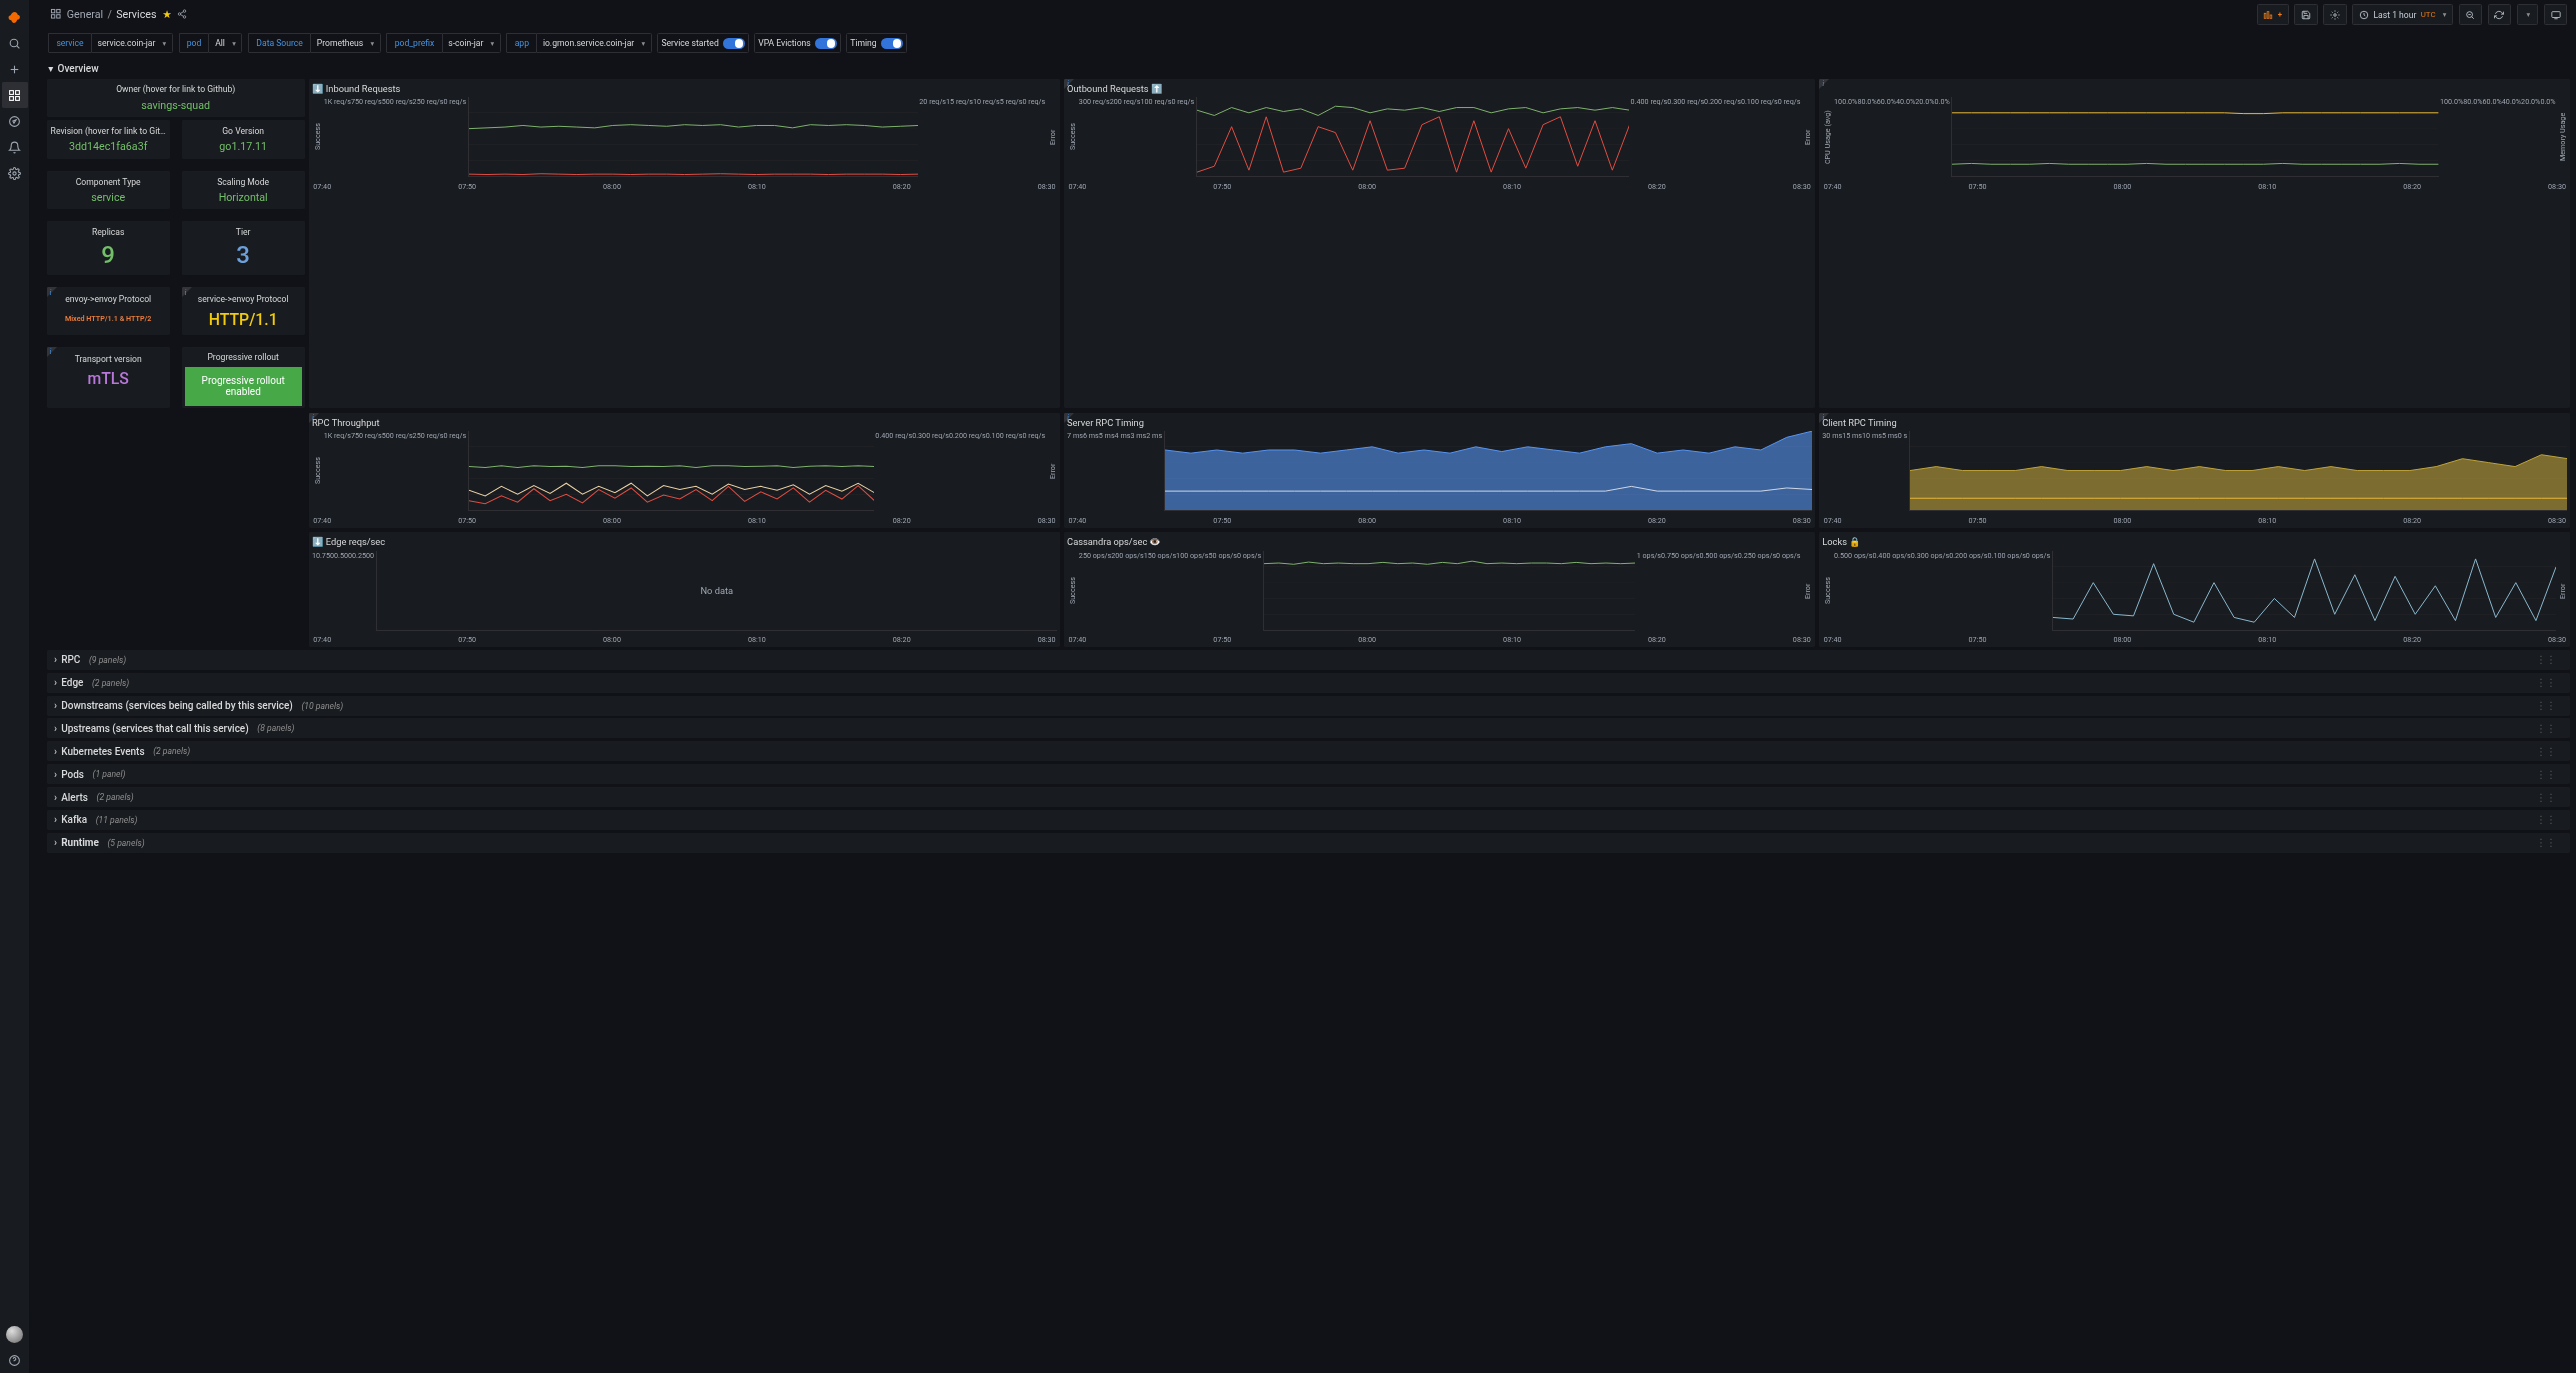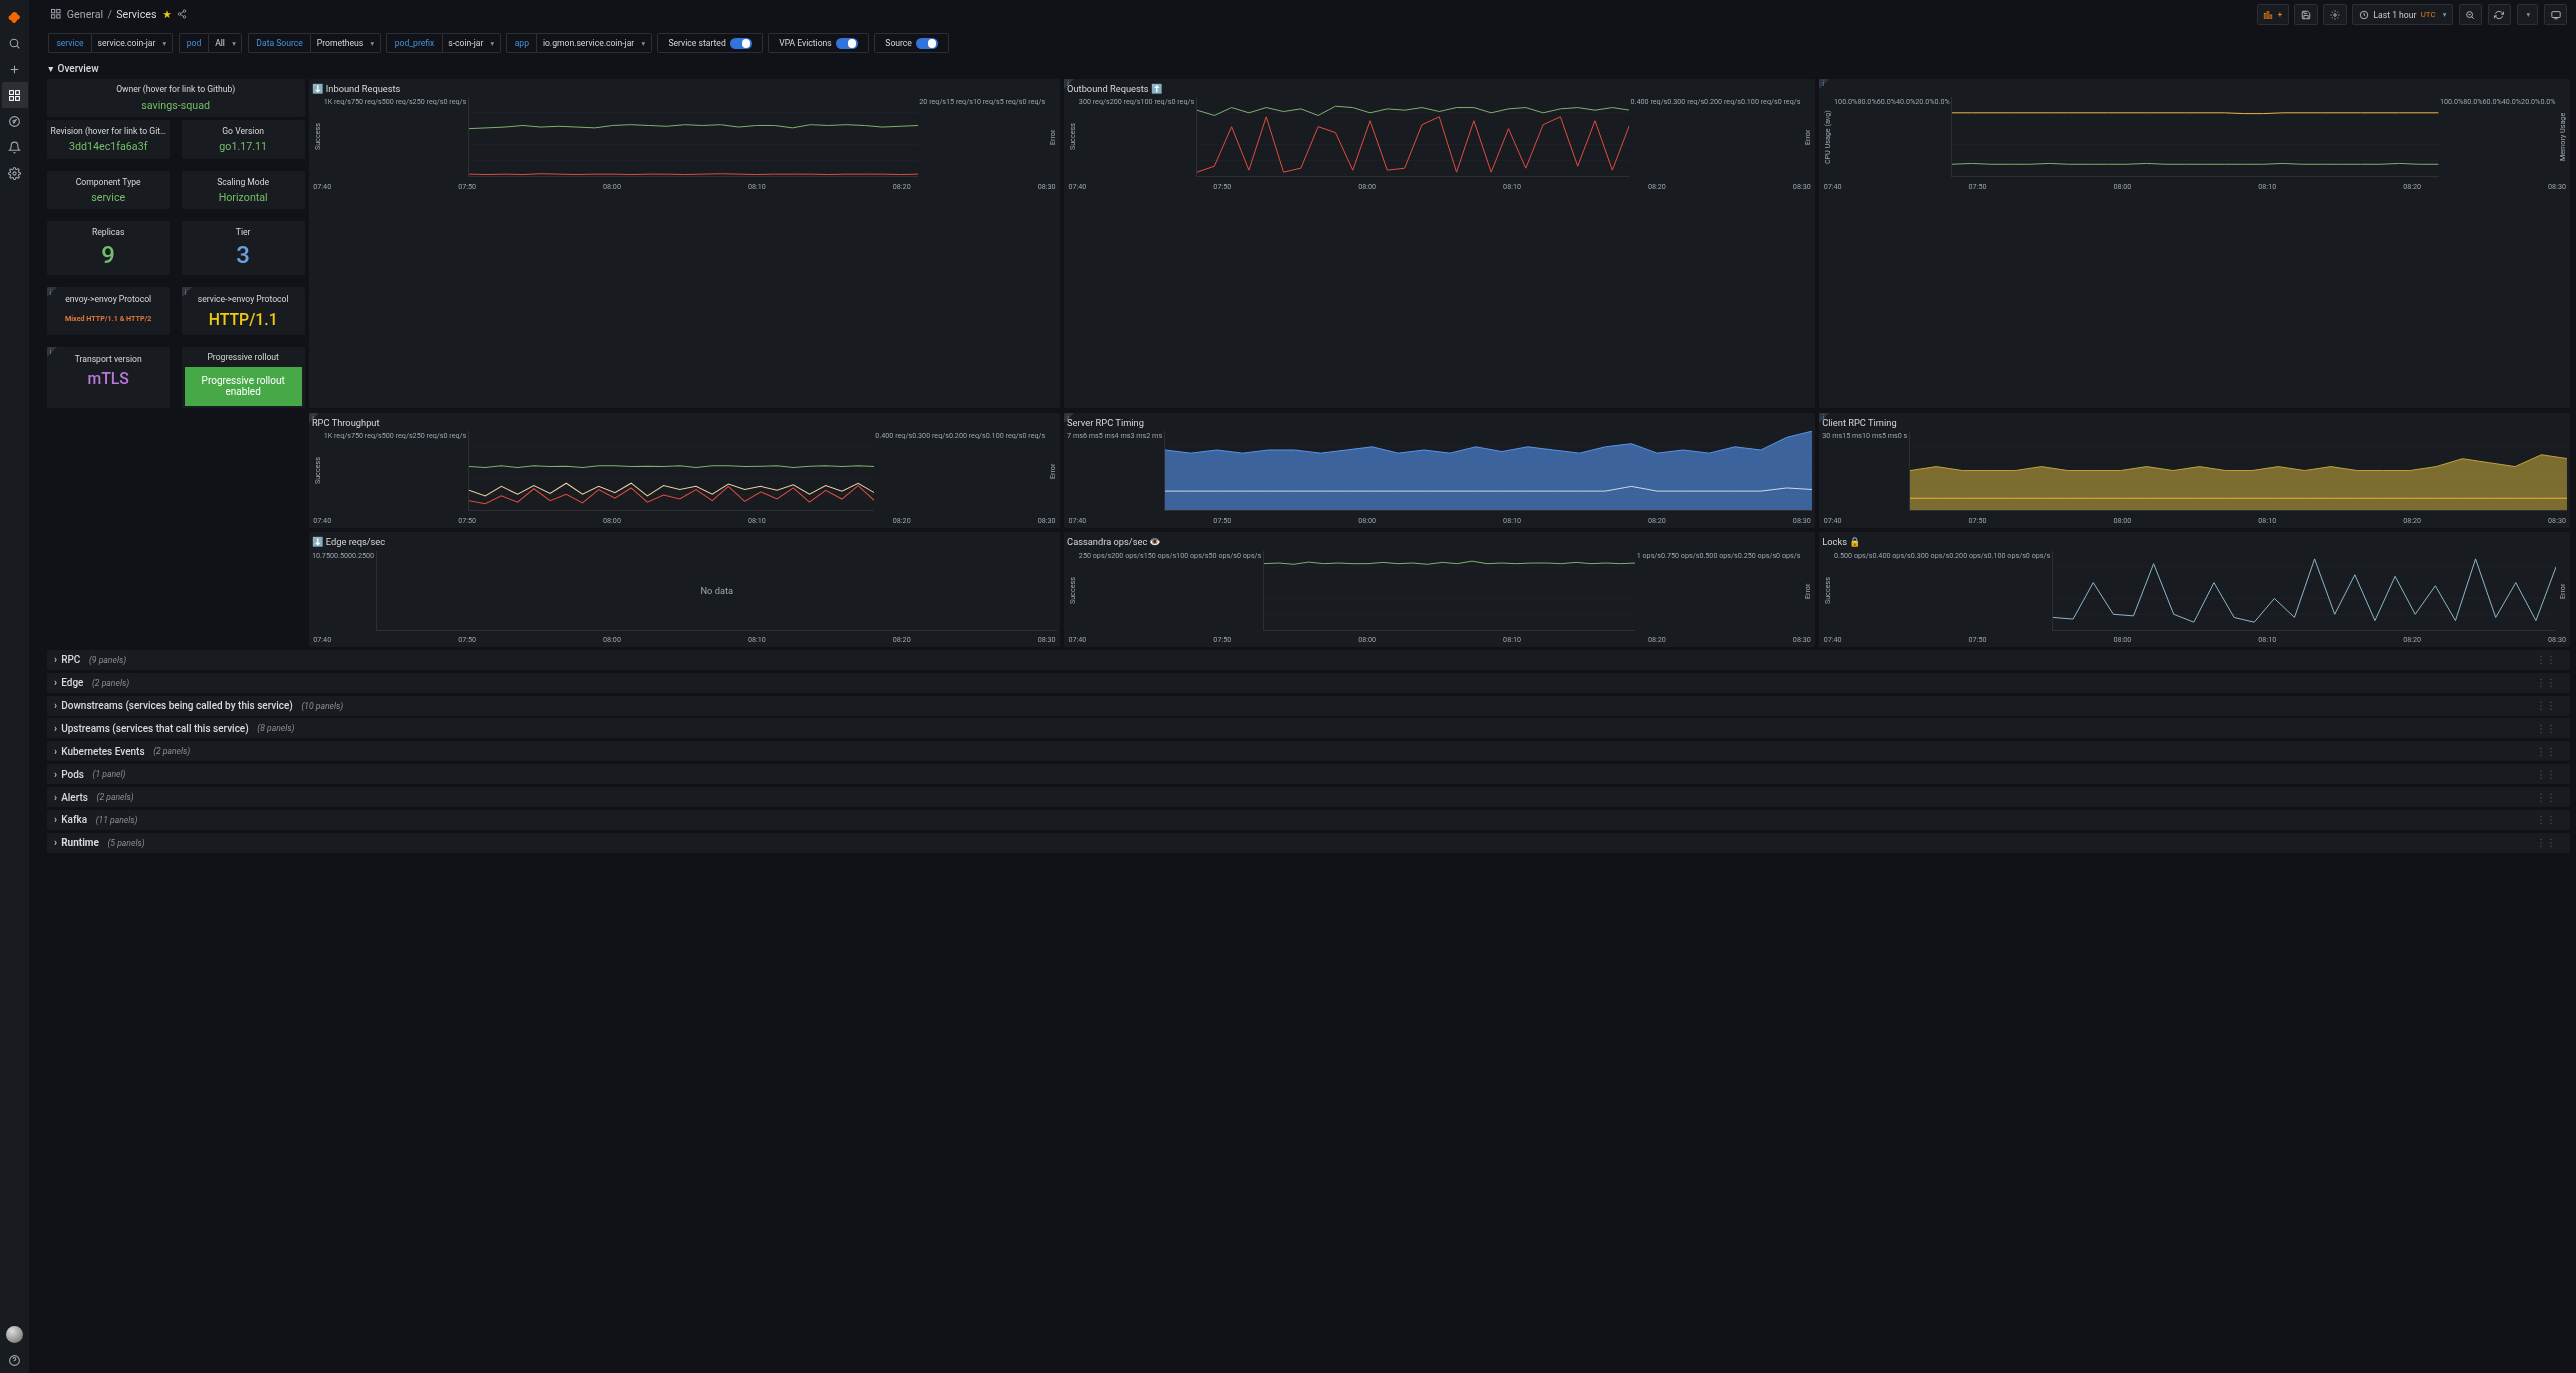--- a/index.html
+++ b/index.html
@@ -62,21 +62,21 @@
   .chev { color: #8e8e8e; font-size: 7.2px; margin-left: 2.9px; }
   .sw-label { color: #d8d9da; font-size: 8.6px; margin-right: 4.3px; }
   .switch {
     width: 21.5px; height: 11.5px; background: #3274D9; border-radius: 7.2px;
     position: relative; cursor: pointer;
   }
   .switch::after {
     content: ''; position: absolute; right: 1.4px; top: 1.4px; width: 8.6px; height: 8.6px;
     background: #fff; border-radius: 50%;
   }
-  .switch-wrap { display: inline-flex; align-items: center; background: #111217; border: 0.7px solid #2d2f34; height: 20px; padding: 0 10px; border-radius: 1.4px; }
+  .switch-wrap { display: inline-flex; align-items: center; background: #111217; border: 0.7px solid #2d2f34; height: 20px; padding: 0 3px; border-radius: 1.4px; }
 
   
   .row-header {
     display: flex; align-items: center; gap: 4.3px; padding: 5.7px 7.2px 4.3px; cursor: pointer;
     font-size: 10px; color: #d8d9da;
   }
   .row-header .row-count { color: #8e8e8e; font-size: 8.6px; font-style: italic; margin-left: 4.3px; }
   .row-handle { margin-left: auto; color: #5a5a5a; padding-right: 7.2px; }
 
   .panel-grid { padding: 0 5.7px; display: grid; gap: 4.3px; }
@@ -296,21 +296,21 @@
       </span>
       <span class="switch-wrap">
         <span class="sw-label">Service started</span>
     <span class="switch"></span>
       </span>
       <span class="switch-wrap">
         <span class="sw-label">VPA Evictions</span>
     <span class="switch"></span>
       </span>
       <span class="switch-wrap">
-        <span class="sw-label">Source</span>
+        <span class="sw-label">Timing</span>
     <span class="switch"></span>
       </span>
     </div>
 
   <div class="row-header">
     <span>▾</span>
     <span style="font-weight:500">Overview</span>
   </div>
 
   <div class="panel-grid overview-top">

